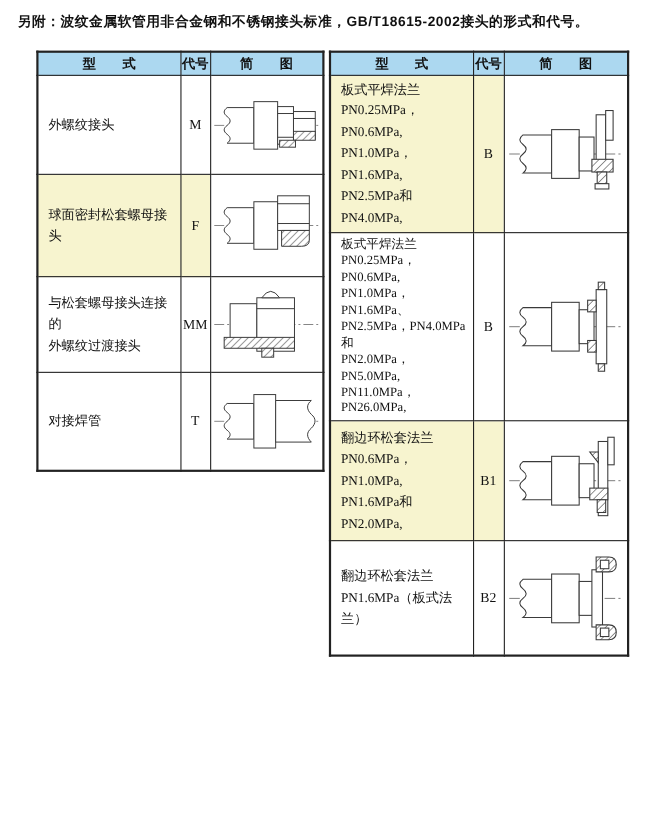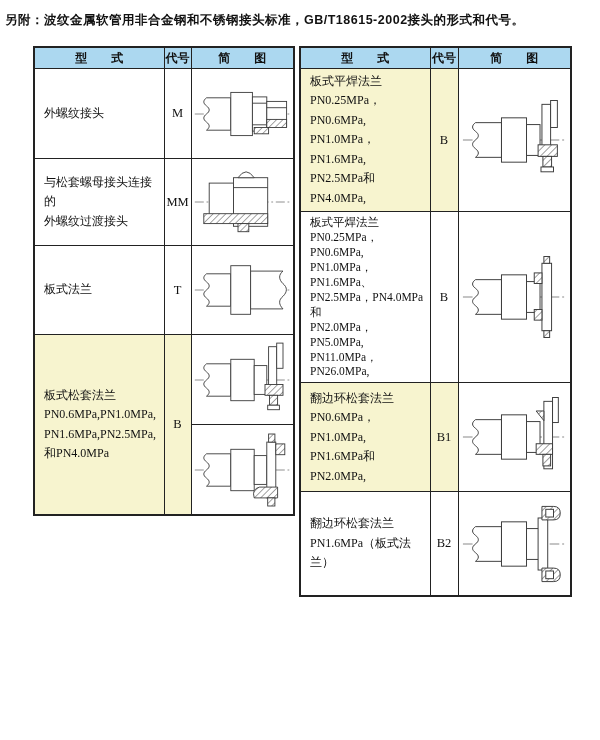--- a/index.html
+++ b/index.html
@@ -9,21 +9,21 @@
     --ink:#111111;
     --line:#3a3a3a;
   }
   html,body{margin:0;padding:0;}
   body{
     width:600px;height:740px;background:#ffffff;
     font-family:"Liberation Sans",sans-serif;color:var(--ink);
     position:relative;overflow:hidden;
   }
   .caption{
-    position:absolute;left:5px;top:12px;width:560px;
+    position:absolute;left:16px;top:12px;width:560px;
     font-size:12.5px;font-weight:bold;letter-spacing:0.5px;
     font-family:"Liberation Sans",sans-serif;
   }
   .tables{
     position:absolute;left:33px;top:46px;
     display:flex;align-items:flex-start;gap:4px;
   }
   table{
     border-collapse:collapse;table-layout:fixed;
     background:#fff;
@@ -216,56 +216,46 @@
     </tr>
     <tr style="height:90px">
       <td class="type">外螺纹接头</td>
       <td class="code">M</td>
       <td class="diag-cell">
         <svg class="diag" width="99" height="78" viewBox="0 0 110 86">
               <use href="#sym-male-thread"></use>
             </svg>
       </td>
     </tr>
+    <tr class="hl" style="height:93px">
+      <td class="type">球面密封松套螺母接头</td>
+      <td class="code">F</td>
+      <td class="diag-cell">
+        <svg class="diag" width="99" height="80" viewBox="0 0 110 86">
+              <use href="#sym-loose-nut"></use>
+            </svg>
+      </td>
+    </tr>
     <tr style="height:87px">
       <td class="type">与松套螺母接头连接的
 外螺纹过渡接头</td>
       <td class="code">MM</td>
       <td class="diag-cell">
         <svg class="diag" width="99" height="78" viewBox="0 0 110 86">
               <use href="#sym-union-male"></use>
             </svg>
       </td>
     </tr>
     <tr style="height:89px">
-      <td class="type">板式法兰</td>
+      <td class="type">对接焊管</td>
       <td class="code">T</td>
       <td class="diag-cell">
         <svg class="diag" width="99" height="78" viewBox="0 0 110 86">
               <use href="#sym-butt-weld"></use>
             </svg>
-      </td>
-    </tr>
-    <tr class="hl" style="height:180px">
-      <td class="type">板式松套法兰
-PN0.6MPa,PN1.0MPa,
-PN1.6MPa,PN2.5MPa,
-和PN4.0MPa</td>
-      <td class="code">B</td>
-      <td class="diag-cell">
-        <div class="half" style="height:89px">
-          <svg class="diag" width="99" height="84" viewBox="0 0 110 86">
-                <use href="#sym-flange-up"></use>
-              </svg>
-        </div>
-        <div class="half" style="height:89px">
-          <svg class="diag" width="99" height="84" viewBox="0 0 110 86">
-                <use href="#sym-flange-down"></use>
-              </svg>
-        </div>
       </td>
     </tr>
   </tbody>
     </table>
 
   <table class="rt">
     <colgroup>
         <col style="width:130px">
         <col style="width:28px">
         <col style="width:113px">

